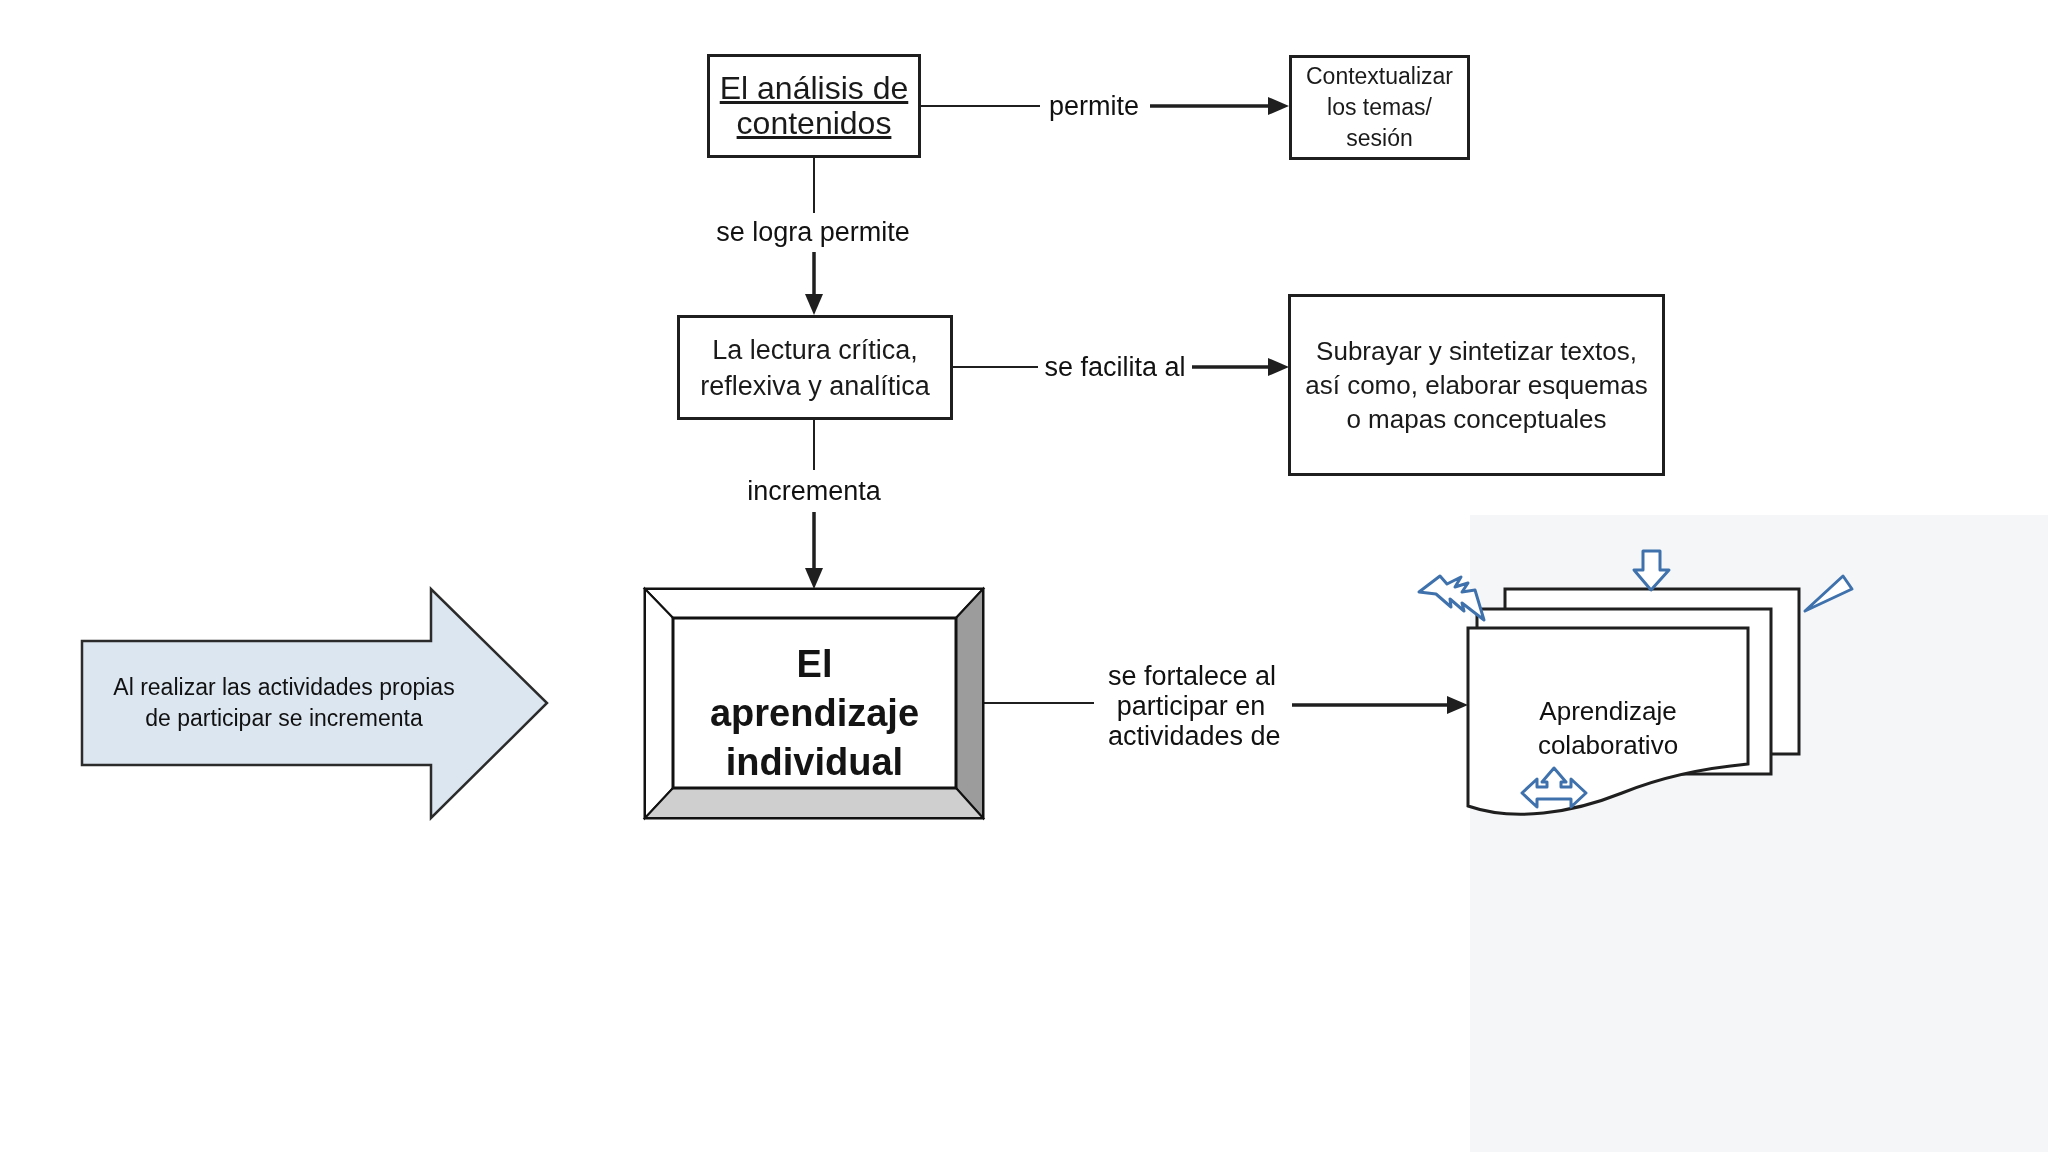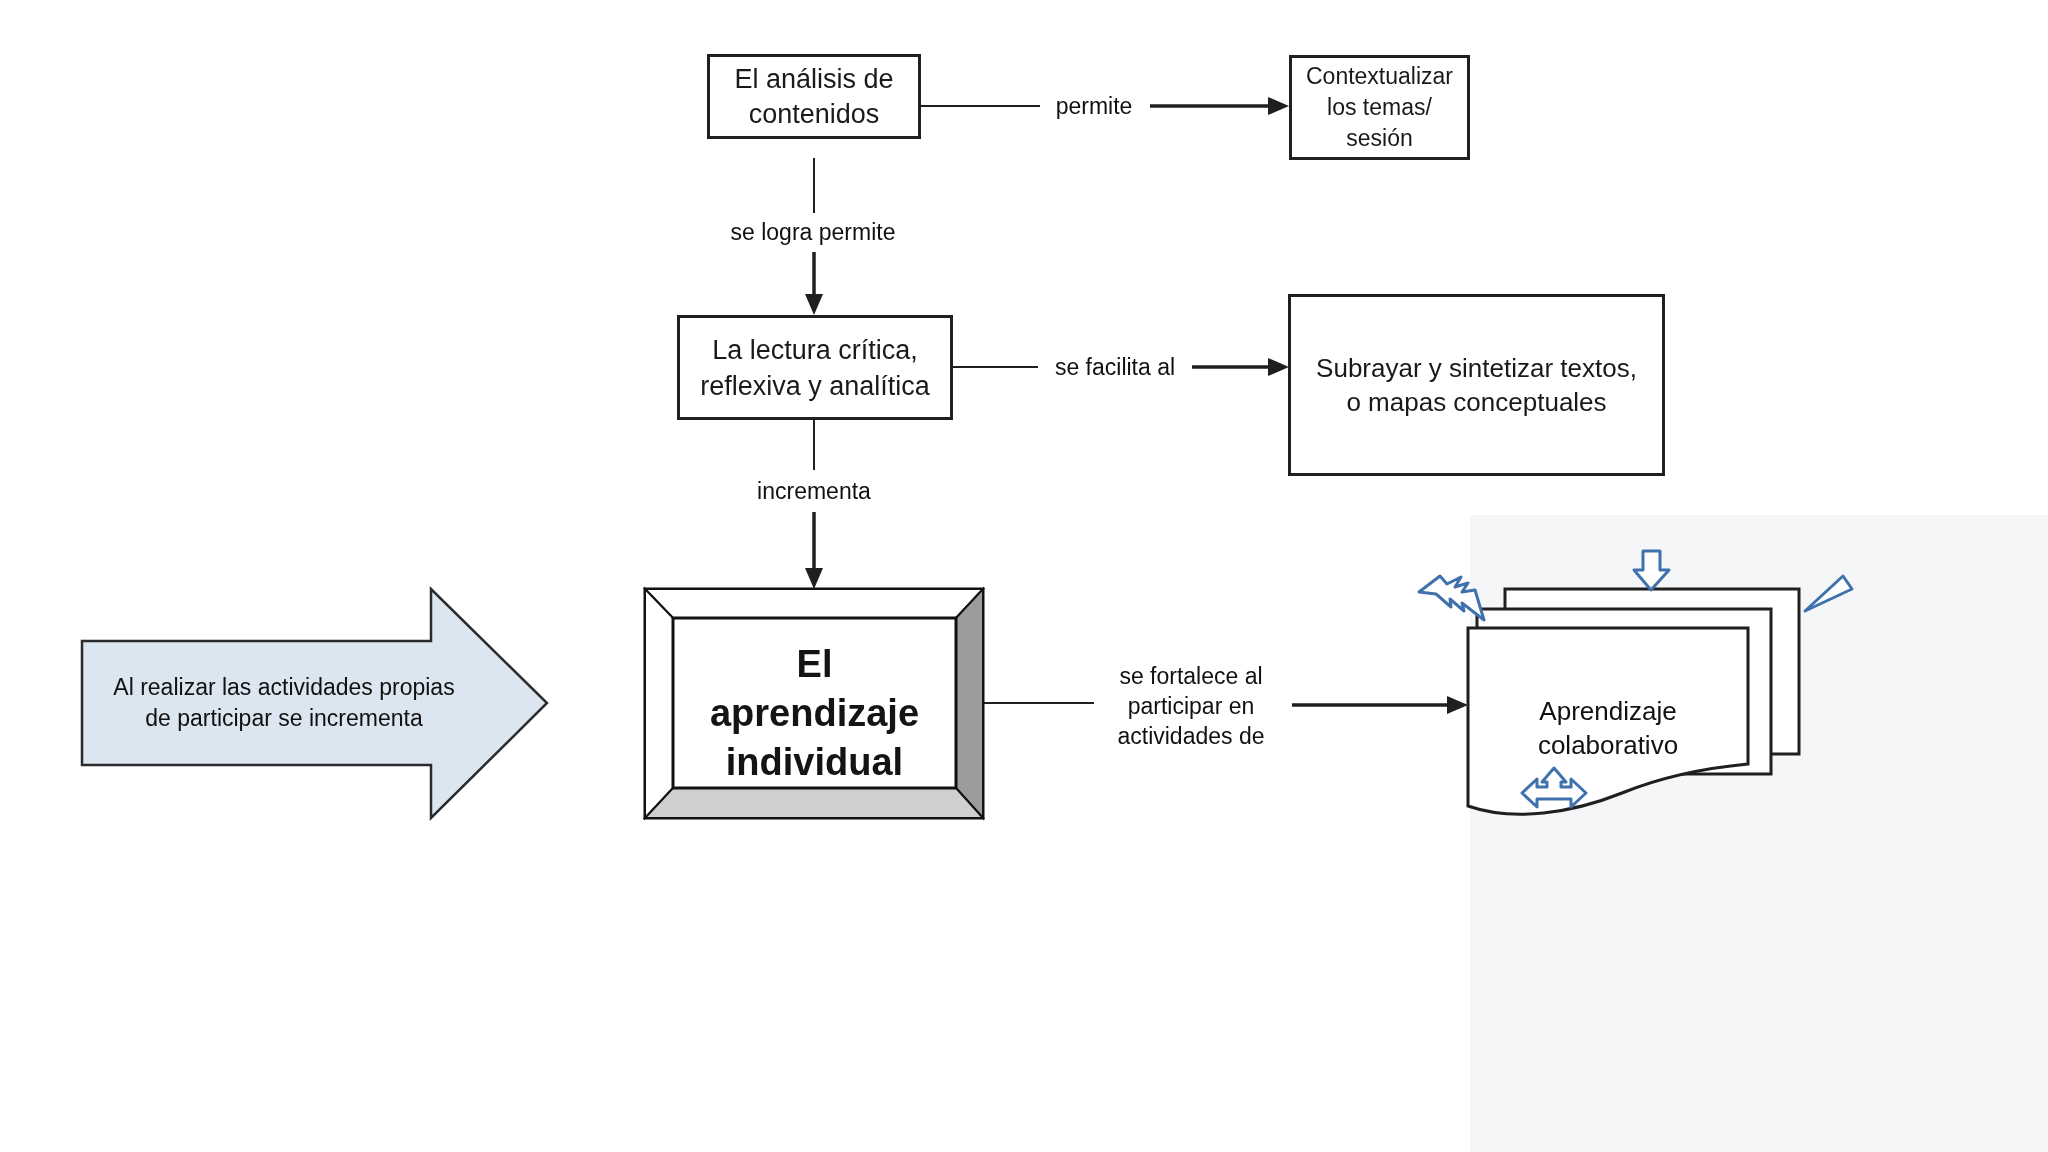--- a/index.html
+++ b/index.html
@@ -14,26 +14,26 @@
     background:#f5f6f8;
   }
   .layer{position:absolute;left:0;top:0;width:2048px;height:1152px;}
   .gfx{z-index:1;}
   .node{
     position:absolute;background:#ffffff;border:3px solid #1f1f1f;
     display:flex;flex-direction:column;align-items:center;justify-content:center;
     text-align:center;box-sizing:border-box;z-index:2;
   }
   .node span{display:block;white-space:nowrap;}
-  .box-analisis{left:707px;top:54px;width:214px;height:85px;font-size:27px;line-height:35px;}
+  .box-analisis{left:707px;top:54px;width:214px;height:104px;font-size:32px;line-height:35px;text-decoration:underline;}
   .box-contextualizar{left:1289px;top:55px;width:181px;height:105px;font-size:23px;line-height:31px;}
   .box-lectura{left:677px;top:315px;width:276px;height:105px;font-size:27px;line-height:36px;}
   .box-subrayar{left:1288px;top:294px;width:377px;height:182px;font-size:26px;line-height:34px;}
   .label{
-    position:absolute;z-index:2;text-align:center;font-size:23px;line-height:30px;color:#111;
+    position:absolute;z-index:2;text-align:center;font-size:27px;line-height:30px;color:#111;
   }
   .label span{display:block;white-space:nowrap;}
   .lbl-permite{left:1034px;top:91px;width:120px;}
   .lbl-selogra{left:713px;top:217px;width:200px;}
   .lbl-sefacilita{left:1040px;top:352px;width:150px;}
   .lbl-incrementa{left:714px;top:476px;width:200px;}
   .lbl-fortalece{left:1108px;top:661px;width:166px;}
   .frame-text{
     position:absolute;left:673px;top:618px;width:283px;height:190px;z-index:2;
     display:flex;flex-direction:column;align-items:center;justify-content:center;
@@ -117,20 +117,21 @@
     <span>sesión</span>
   </div>
 
   <div class="node box-lectura">
     <span>La lectura crítica,</span>
     <span>reflexiva y analítica</span>
   </div>
 
   <div class="node box-subrayar">
     <span>Subrayar y sintetizar textos,</span>
+    <span>así como, elaborar esquemas</span>
     <span>o mapas conceptuales</span>
   </div>
 
   <div class="label lbl-permite">
     <span>permite</span>
   </div>
   <div class="label lbl-selogra">
     <span>se logra permite</span>
   </div>
   <div class="label lbl-sefacilita">

